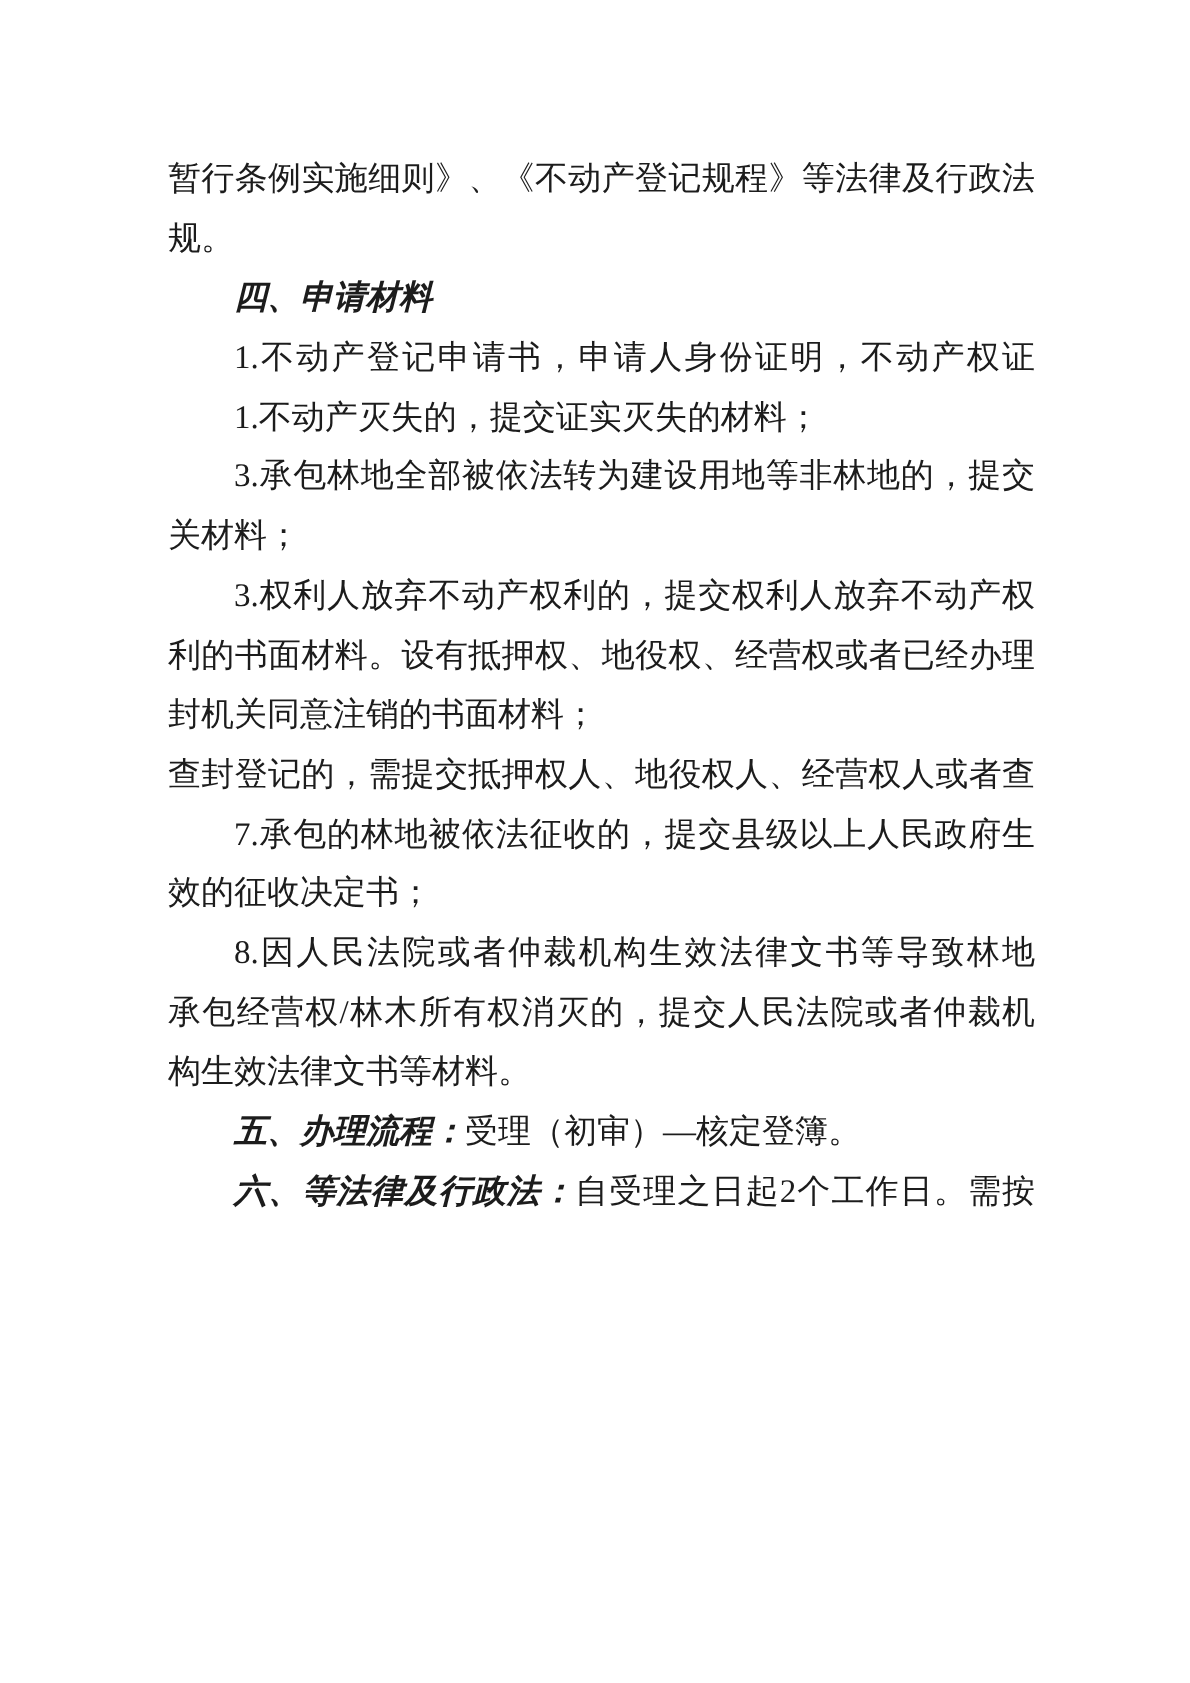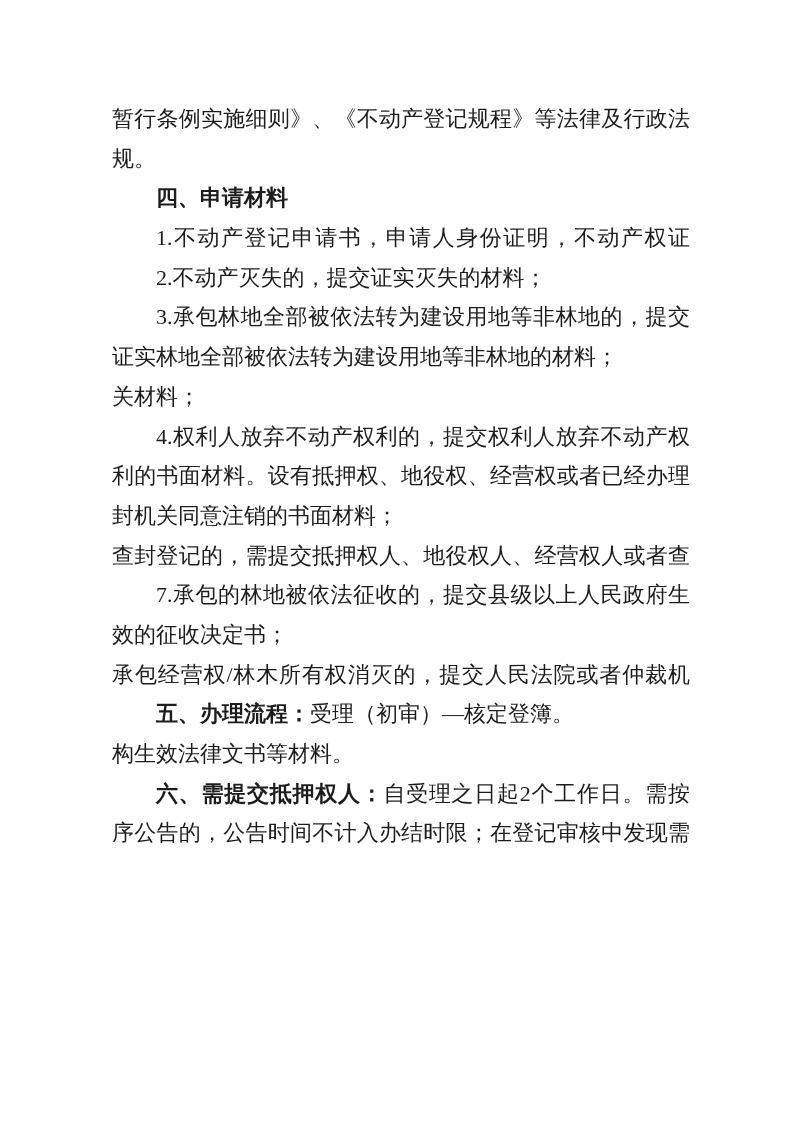--- a/index.html
+++ b/index.html
@@ -33,53 +33,53 @@
     overflow: hidden;
     white-space: normal;
   }
   .indent { text-indent: 2em; }
   .justify { text-align: justify; text-justify: inter-character; }
   
   .justify::after { content: ""; display: inline-block; width: 100%; height: 0; }
   .h {
     font-weight: 700;
     font-family: "Liberation Sans", "DejaVu Sans", sans-serif;
+    font-style: italic;
   }
 </style>
 </head>
 <body>
 
 <div class="page">
   <div class="textblock">
 
     <div class="line justify"><span>暂行条例实施细则》、《不动产登记规程》等法律及行政法</span></div>
     <div class="line"><span>规。</span></div>
 
     <div class="line indent"><span class="h">四、申请材料</span></div>
 
     <div class="line indent justify"><span>1.不动产登记申请书，申请人身份证明，不动产权证书；</span></div>
 
-    <div class="line indent"><span>2.不动产灭失的，提交证实灭失的材料；</span></div>
+    <div class="line indent"><span>1.不动产灭失的，提交证实灭失的材料；</span></div>
 
     <div class="line indent justify"><span>3.承包林地全部被依法转为建设用地等非林地的，提交</span></div>
-    <div class="line"><span>证实林地全部被依法转为建设用地等非林地的材料；</span></div>
 
     <div class="line"><span>关材料；</span></div>
 
 
-    <div class="line indent justify"><span>4.权利人放弃不动产权利的，提交权利人放弃不动产权</span></div>
+    <div class="line indent justify"><span>3.权利人放弃不动产权利的，提交权利人放弃不动产权</span></div>
     <div class="line justify"><span>利的书面材料。设有抵押权、地役权、经营权或者已经办理</span></div>
     <div class="line"><span>封机关同意注销的书面材料；</span></div>
     <div class="line justify"><span>查封登记的，需提交抵押权人、地役权人、经营权人或者查</span></div>
 
     <div class="line indent justify"><span>7.承包的林地被依法征收的，提交县级以上人民政府生</span></div>
     <div class="line"><span>效的征收决定书；</span></div>
 
+    <div class="line indent justify"><span>8.因人民法院或者仲裁机构生效法律文书等导致林地</span></div>
     <div class="line justify"><span>承包经营权/林木所有权消灭的，提交人民法院或者仲裁机</span></div>
+    <div class="line"><span>构生效法律文书等材料。</span></div>
+
     <div class="line indent"><span class="h">五、办理流程：</span><span>受理（初审）—核定登簿。</span></div>
 
-    <div class="line"><span>构生效法律文书等材料。</span></div>
-
-    <div class="line indent justify"><span class="h">六、需提交抵押权人：</span><span>自受理之日起2个工作日。需按程</span></div>
-    <div class="line justify"><span>序公告的，公告时间不计入办结时限；在登记审核中发现需</span></div>
+    <div class="line indent justify"><span class="h">六、等法律及行政法：</span><span>自受理之日起2个工作日。需按程</span></div>
 
   </div>
 </div>
 
 </body></html>

